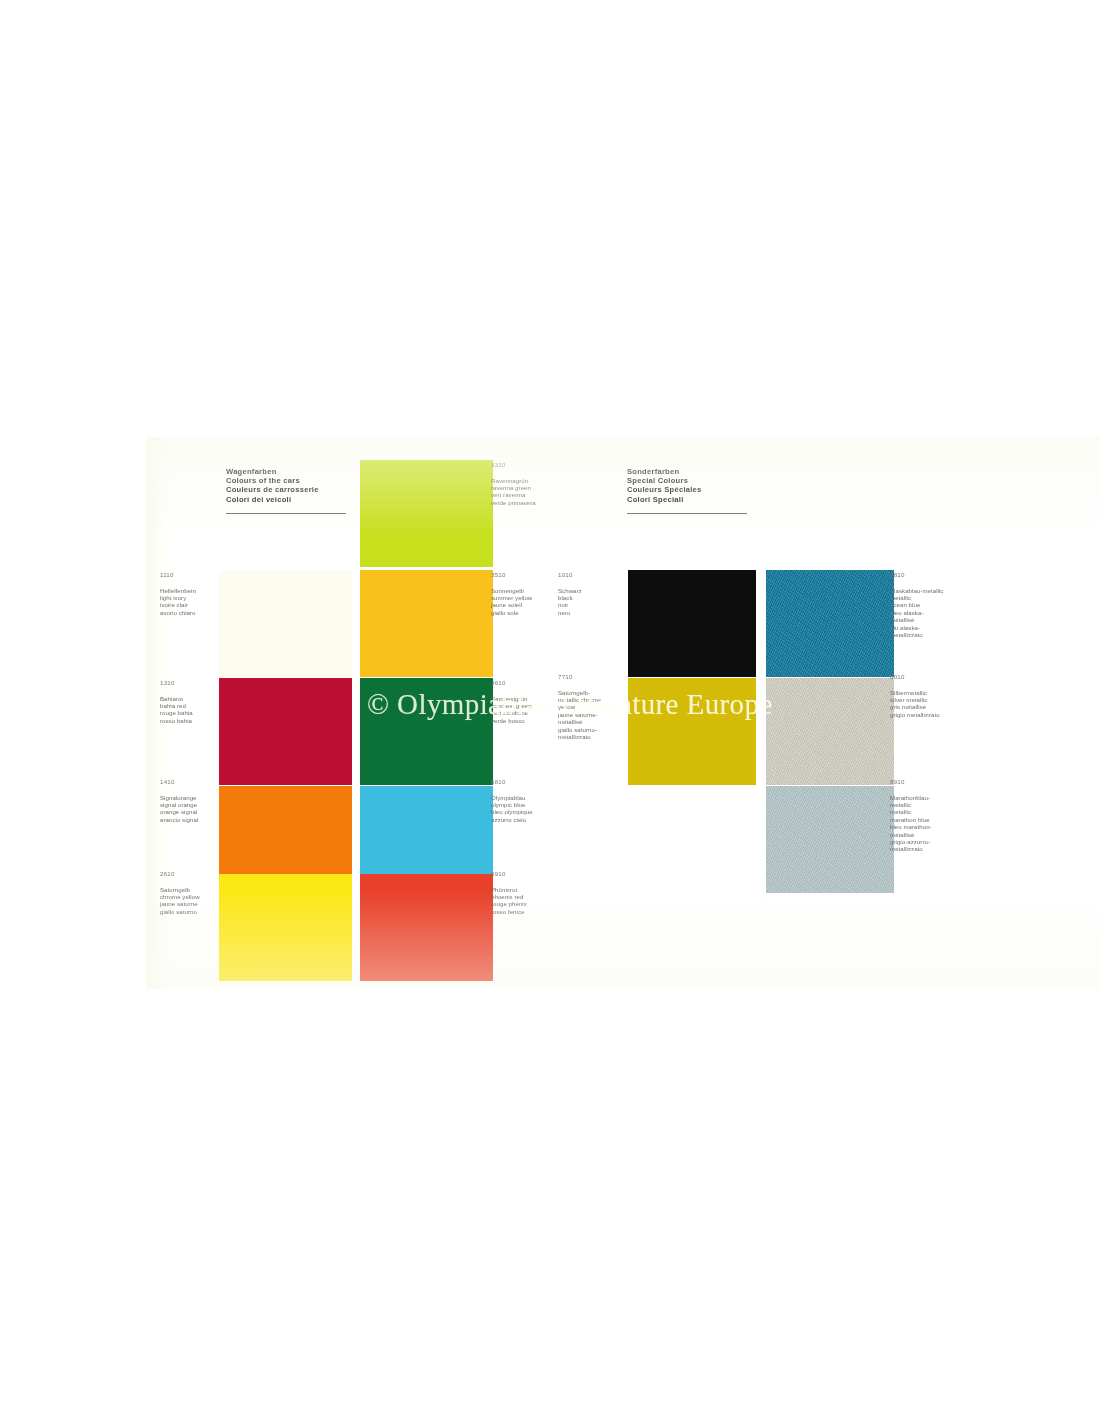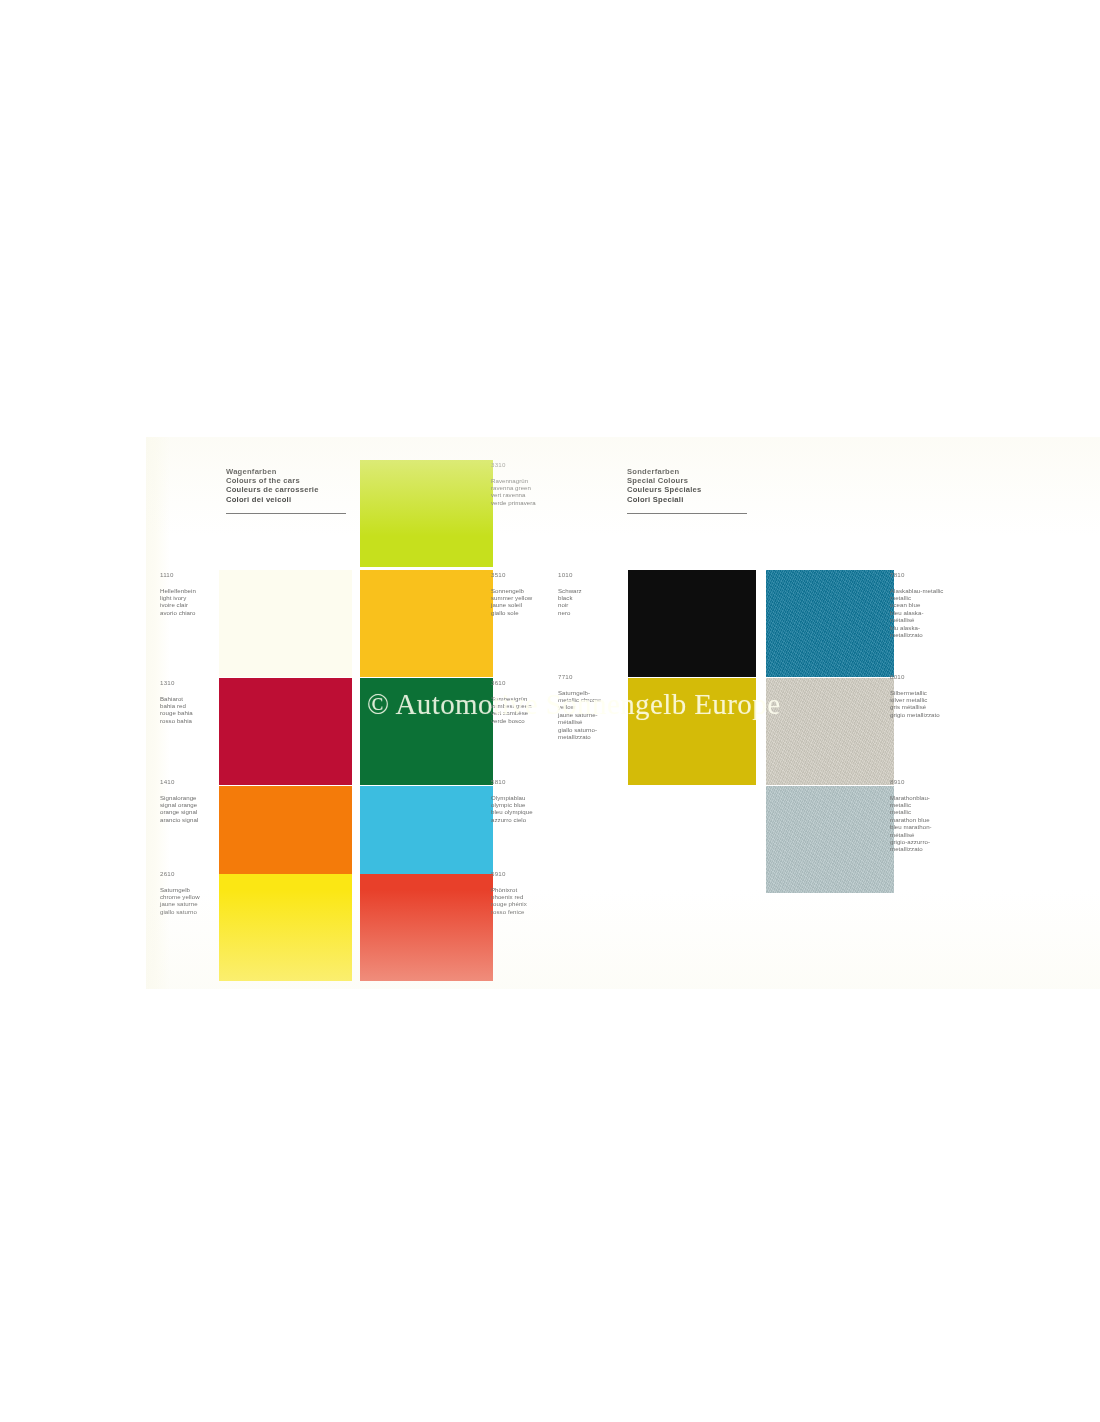--- a/index.html
+++ b/index.html
@@ -267,14 +267,14 @@
 bleu marathon-
 métallisé
 grigio-azzurro-
 metallizzato</div>
   </div>
 
   <div id="page-sheen"></div>
 </div>
 
 <div id="watermark">
-  <div id="watermark-text">© Automotive Sonnengelb Europe</div>
+  <div id="watermark-text">© Olympiablau Literature Europe</div>
 </div>
 
 </body></html>

